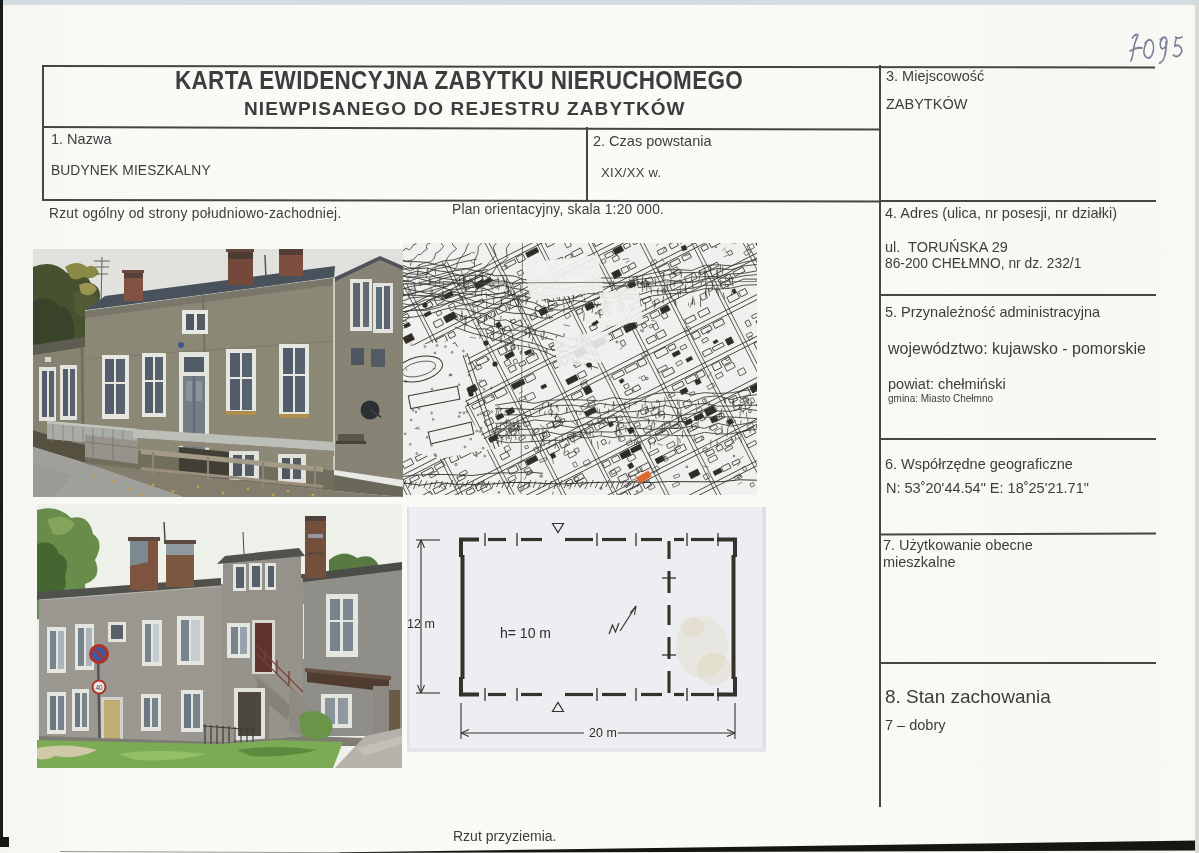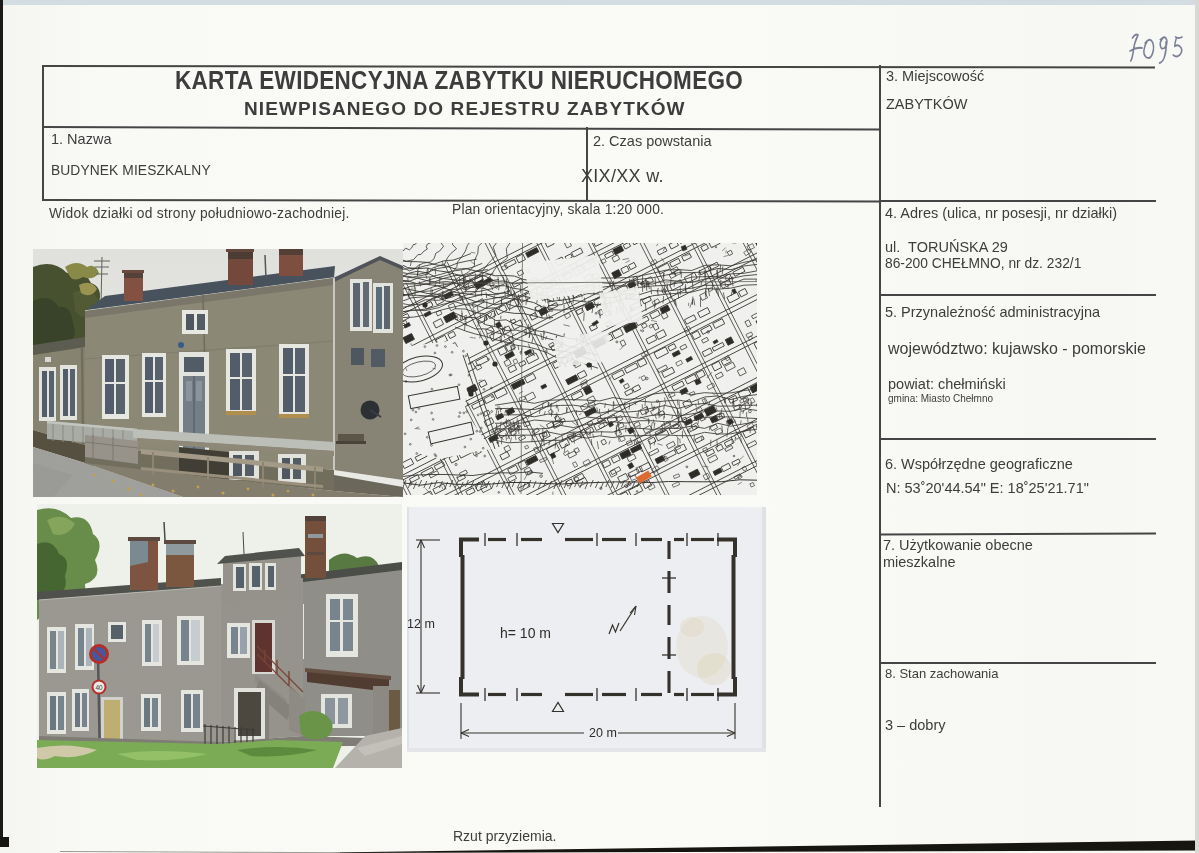--- a/index.html
+++ b/index.html
@@ -34,40 +34,40 @@
   <div class="ln" style="left:879px;top:65px;width:2px;height:742px"></div>
   <div class="ln" style="left:586px;top:127px;width:2px;height:73px"></div>
   <div class="ln" style="left:42px;top:65px;width:2px;height:135px"></div>
 
   <div class="t b" style="left:175px;top:66px;width:562px;font-size:22.5px;letter-spacing:0.3px;text-align:center;transform:scaleY(1.13);transform-origin:50% 0">KARTA EWIDENCYJNA ZABYTKU NIERUCHOMEGO</div>
   <div class="t b" style="left:244px;top:98px;width:443px;font-size:19px;letter-spacing:1.1px;">NIEWPISANEGO DO REJESTRU ZABYTKÓW</div>
 
   <div class="t" style="left:51px;top:131px;font-size:14.5px">1. Nazwa</div>
   <div class="t" style="left:51px;top:163px;font-size:13.8px;letter-spacing:0.1px">BUDYNEK MIESZKALNY</div>
   <div class="t" style="left:593px;top:133px;font-size:14.5px">2. Czas powstania</div>
-  <div class="t" style="left:581px;top:166px;font-size:18px;letter-spacing:0.3px">XIX/XX w.</div>
-
-  <div class="t" style="left:49px;top:206px;font-size:13.8px;letter-spacing:0.25px">Widok działki od strony południowo-zachodniej.</div>
+  <div class="t" style="left:601px;top:166px;font-size:13px;letter-spacing:0.3px">XIX/XX w.</div>
+
+  <div class="t" style="left:49px;top:206px;font-size:13.8px;letter-spacing:0.25px">Rzut ogólny od strony południowo-zachodniej.</div>
   <div class="t" style="left:452px;top:202px;font-size:13.8px;letter-spacing:0.2px">Plan orientacyjny, skala 1:20 000.</div>
   <div class="t" style="left:453px;top:828px;font-size:14px">Rzut przyziemia.</div>
 
   <div class="t" style="left:886px;top:68px;font-size:14.5px">3. Miejscowość</div>
   <div class="t" style="left:886px;top:96px;font-size:14.5px">ZABYTKÓW</div>
   <div class="t" style="left:885px;top:205px;font-size:14.5px">4. Adres (ulica, nr posesji, nr działki)</div>
   <div class="t" style="left:885px;top:239px;font-size:14.5px">ul.&nbsp; TORUŃSKA 29</div>
   <div class="t" style="left:885px;top:256px;font-size:13.8px">86-200 CHEŁMNO, nr dz. 232/1</div>
   <div class="t" style="left:885px;top:304px;font-size:14.5px">5. Przynależność administracyjna</div>
   <div class="t" style="left:888px;top:340px;font-size:16px">województwo: kujawsko - pomorskie</div>
   <div class="t" style="left:888px;top:376px;font-size:14.5px">powiat: chełmiński</div>
   <div class="t" style="left:888px;top:393px;font-size:10px">gmina: Miasto Chełmno</div>
   <div class="t" style="left:885px;top:456px;font-size:14.5px">6. Współrzędne geograficzne</div>
   <div class="t" style="left:886px;top:480px;font-size:14.5px">N: 53˚20'44.54" E: 18˚25'21.71"</div>
   <div class="t" style="left:883px;top:537px;font-size:14.5px">7. Użytkowanie obecne<br>mieszkalne</div>
-  <div class="t" style="left:885px;top:667px;font-size:13px">8. Stan zachowania</div>
-  <div class="t" style="left:885px;top:717px;font-size:14.5px">3 – dobry</div>
+  <div class="t" style="left:885px;top:686px;font-size:19px">8. Stan zachowania</div>
+  <div class="t" style="left:885px;top:717px;font-size:14.5px">7 – dobry</div>
 
   <svg style="left:1126px;top:26px" width="60" height="45" viewBox="0 0 60 45">
     <g fill="none" stroke="#7b8097" stroke-width="1.9" stroke-linecap="round" transform="scale(0.8,1)">
       <path d="M8 12 q4 -5 7 -3 q-5 8 -6 17 q-1 6 -3 9 M5 25 q8 -4 15 -3"></path>
       <path d="M24 17 q6 -6 9 -1 q3 5 0 12 q-3 6 -8 3 q-4 -3 -2 -9 q1 -4 3 -6"></path>
       <path d="M44 13 q5 -4 7 1 q1 5 -3 8 q-4 2 -5 -2 q-1 -4 2 -7 z M50 16 q1 8 -2 15 q-2 5 -6 6"></path>
       <path d="M62 11 q4 2 8 0 M63 12 q-2 5 -2 8 q5 -2 8 2 q2 4 -2 7 q-4 3 -8 0"></path>
     </g>
   </svg>
 

